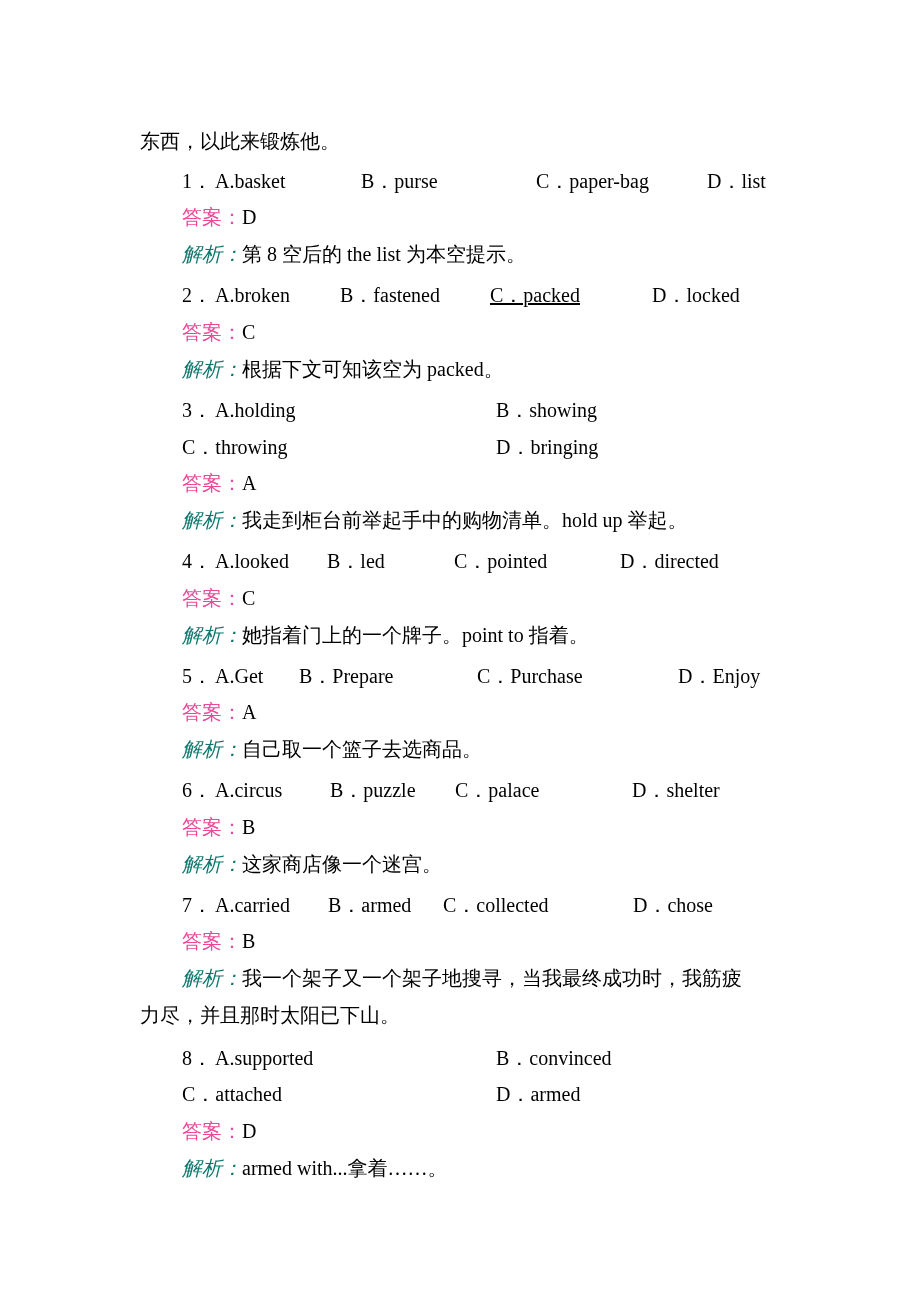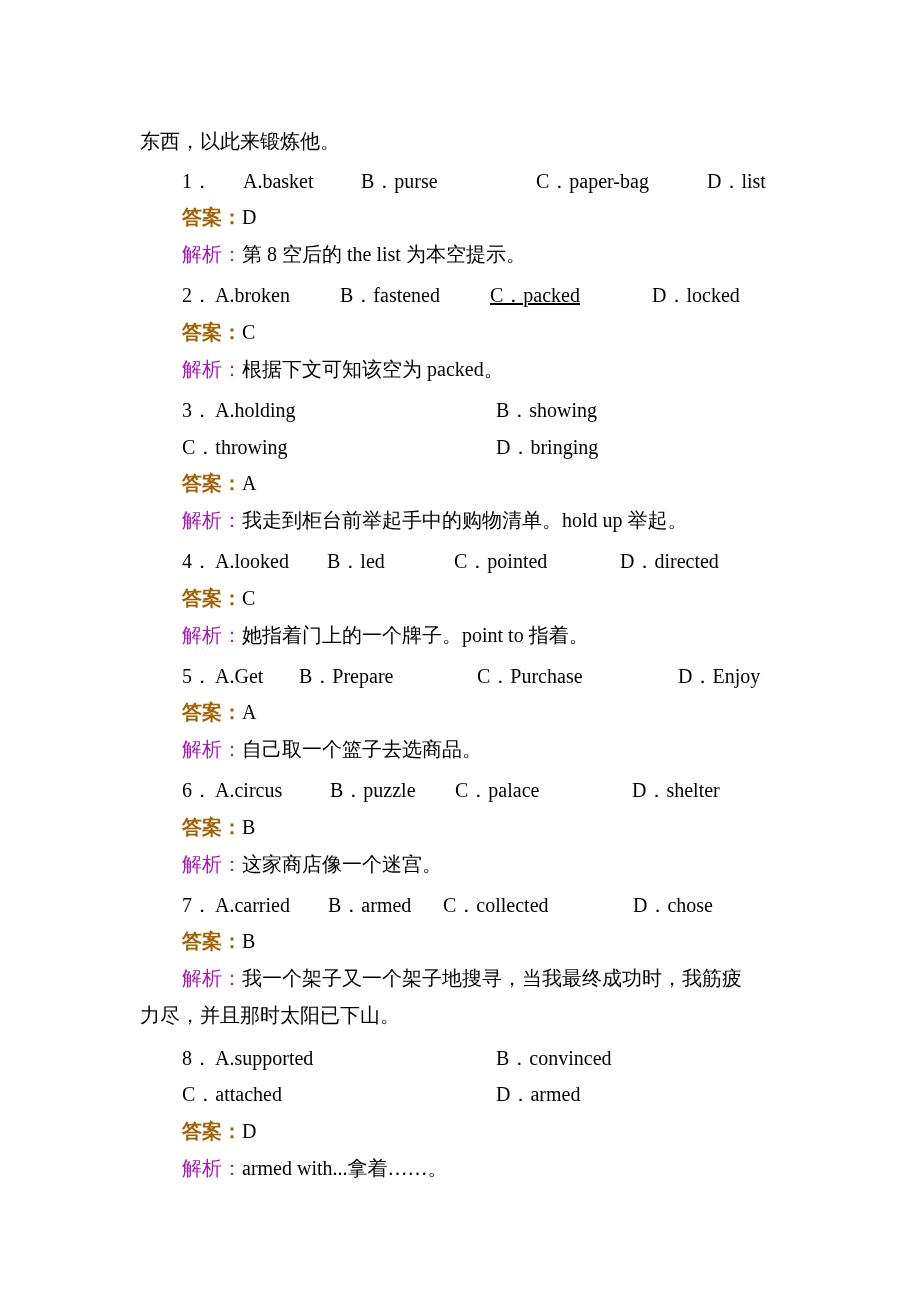--- a/index.html
+++ b/index.html
@@ -1,33 +1,33 @@
 <!DOCTYPE html>
 <html><head>
 <meta charset="utf-8">
 <style>
   html, body { margin: 0; padding: 0; background: #ffffff; }
   body { width: 920px; height: 1302px; position: relative; overflow: hidden;
          font-family: "Liberation Serif", "DejaVu Serif", serif; color: #000; }
   .page { position: absolute; left: 0; top: 16px; width: 812px; height: 1302px; }
   .line { position: absolute; font-size: 20px; line-height: 24px; white-space: nowrap; }
   .opt { position: absolute; white-space: nowrap; }
-  .ans-label { color: #a16207; font-weight: bold; }
-  .exp-label { color: #a21caf; }
+  .ans-label { color: #ec4899; }
+  .exp-label { color: #0f766e; font-style: italic; }
 </style>
 </head>
 <body>
 
 <div class="page">
 
   <div class="line" style="left:140px;top:113px;">东西，以此来锻炼他。</div>
 
   <div class="line" style="left:182px;top:153px;width:600px;height:24px;">
     <span class="opt" style="left:0;">1．</span>
-    <span class="opt" style="left:33px;margin-left:28px;">A.basket</span>
+    <span class="opt" style="left:33px;">A.basket</span>
     <span class="opt" style="left:179px;">B．purse</span>
     <span class="opt" style="left:354px;">C．paper-bag</span>
     <span class="opt" style="left:525px;">D．list</span>
   </div>
   <div class="line" style="left:182px;top:189px;"><span class="ans-label">答案：</span><span>D</span></div>
   <div class="line" style="left:182px;top:226px;"><span class="exp-label">解析：</span><span>第 8 空后的  the list  为本空提示。</span></div>
 
   <div class="line" style="left:182px;top:267px;width:600px;height:24px;">
     <span class="opt" style="left:0;">2．</span>
     <span class="opt" style="left:33px;">A.broken</span>

